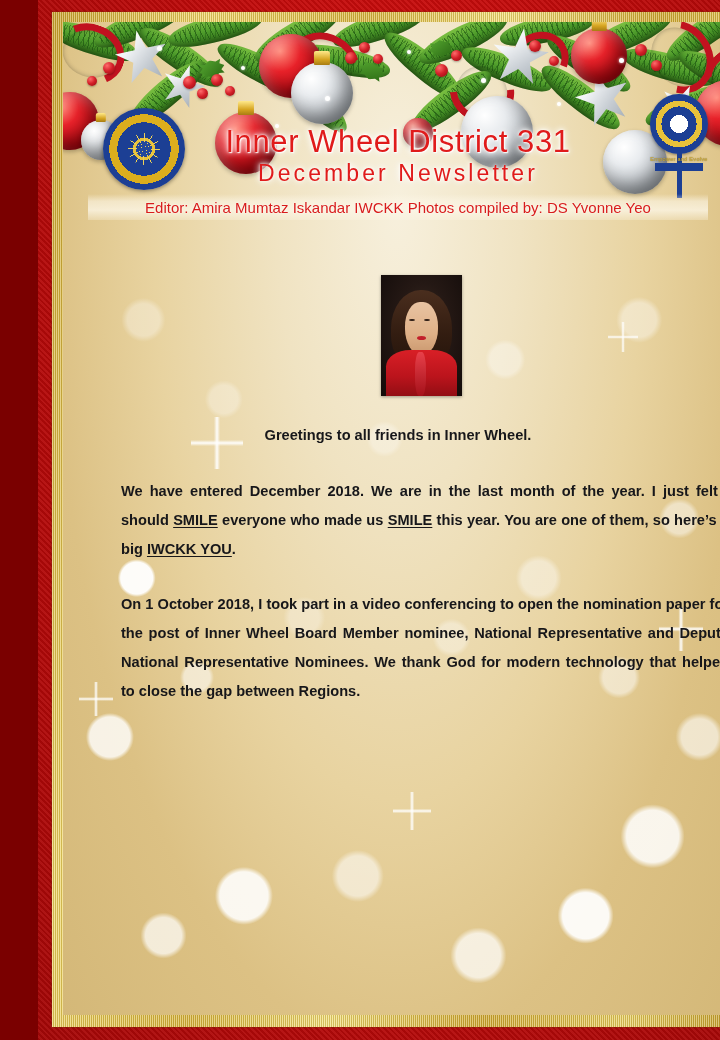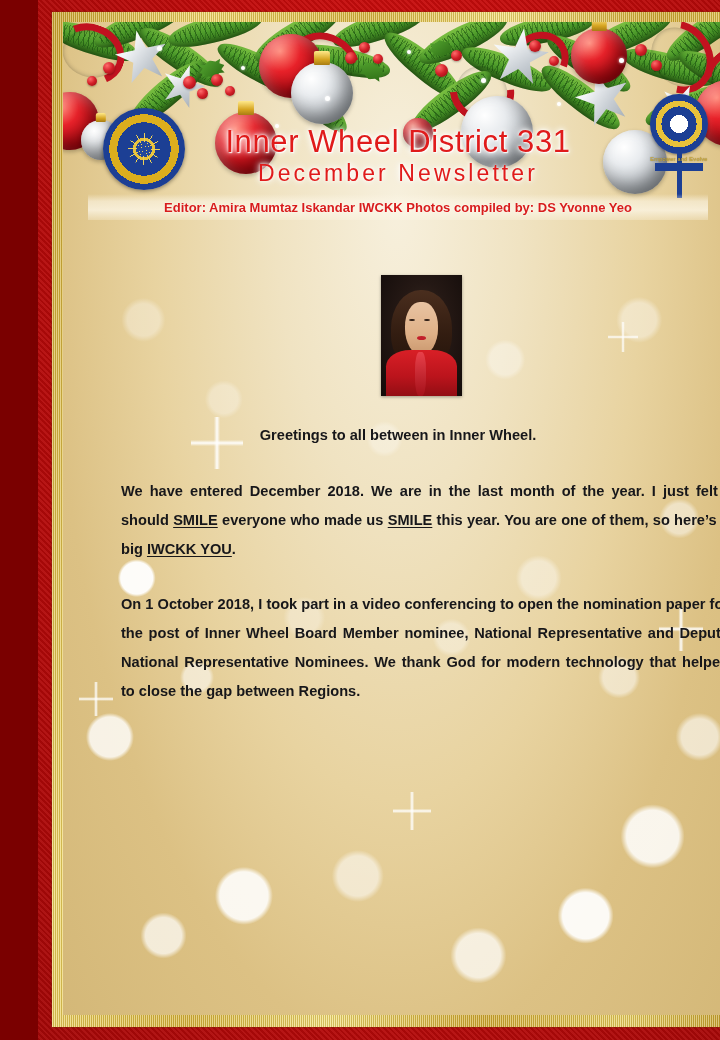--- a/index.html
+++ b/index.html
@@ -277,22 +277,22 @@
     display: flex;
     align-items: center;
     justify-content: center;
     background: linear-gradient(180deg,
       rgba(252,246,230,0.0) 0%,
       rgba(252,246,230,0.62) 28%,
       rgba(252,246,230,0.80) 62%,
       rgba(252,246,230,0.30) 100%);
   }
   .credits {
-    font-size: 13px;
-    font-weight: 700;
+    font-size: 15px;
+    font-weight: 400;
     color: #d81c1c;
     white-space: nowrap;
     text-shadow: 0 0 2px rgba(255,255,255,0.9);
   }
 
   
   .banner {
     position: absolute;
     left: 81px;
     top: 206px;
@@ -532,21 +532,21 @@
       <div class="bg"></div>
       <div class="hair"></div>
       <div class="face"></div>
       <div class="eye l"></div>
       <div class="eye r"></div>
       <div class="lips"></div>
       <div class="body"></div>
       <div class="ruffle"></div>
     </div>
 
-    <div class="greeting">Greetings to all between in Inner Wheel.</div>
+    <div class="greeting">Greetings to all friends in Inner Wheel.</div>
 
     <div class="body-copy">
       <p class="para"><span>We have entered December 2018. We are in the last month of the year. I just felt I should </span><u>SMILE</u><span> everyone who made us </span><u>SMILE</u><span> this year. You are one of them, so here’s a big </span><u>IWCKK YOU</u><span>.</span></p>
       <p class="para last"><span>On 1 October 2018, I took part in a video conferencing to open the nomination paper for the post of Inner Wheel Board Member nominee, National Representative and Deputy National Representative Nominees. We thank God for modern technology that helped to close the gap between Regions.</span></p>
     </div>
 
   </div>
 </div>
 
 </body></html>

